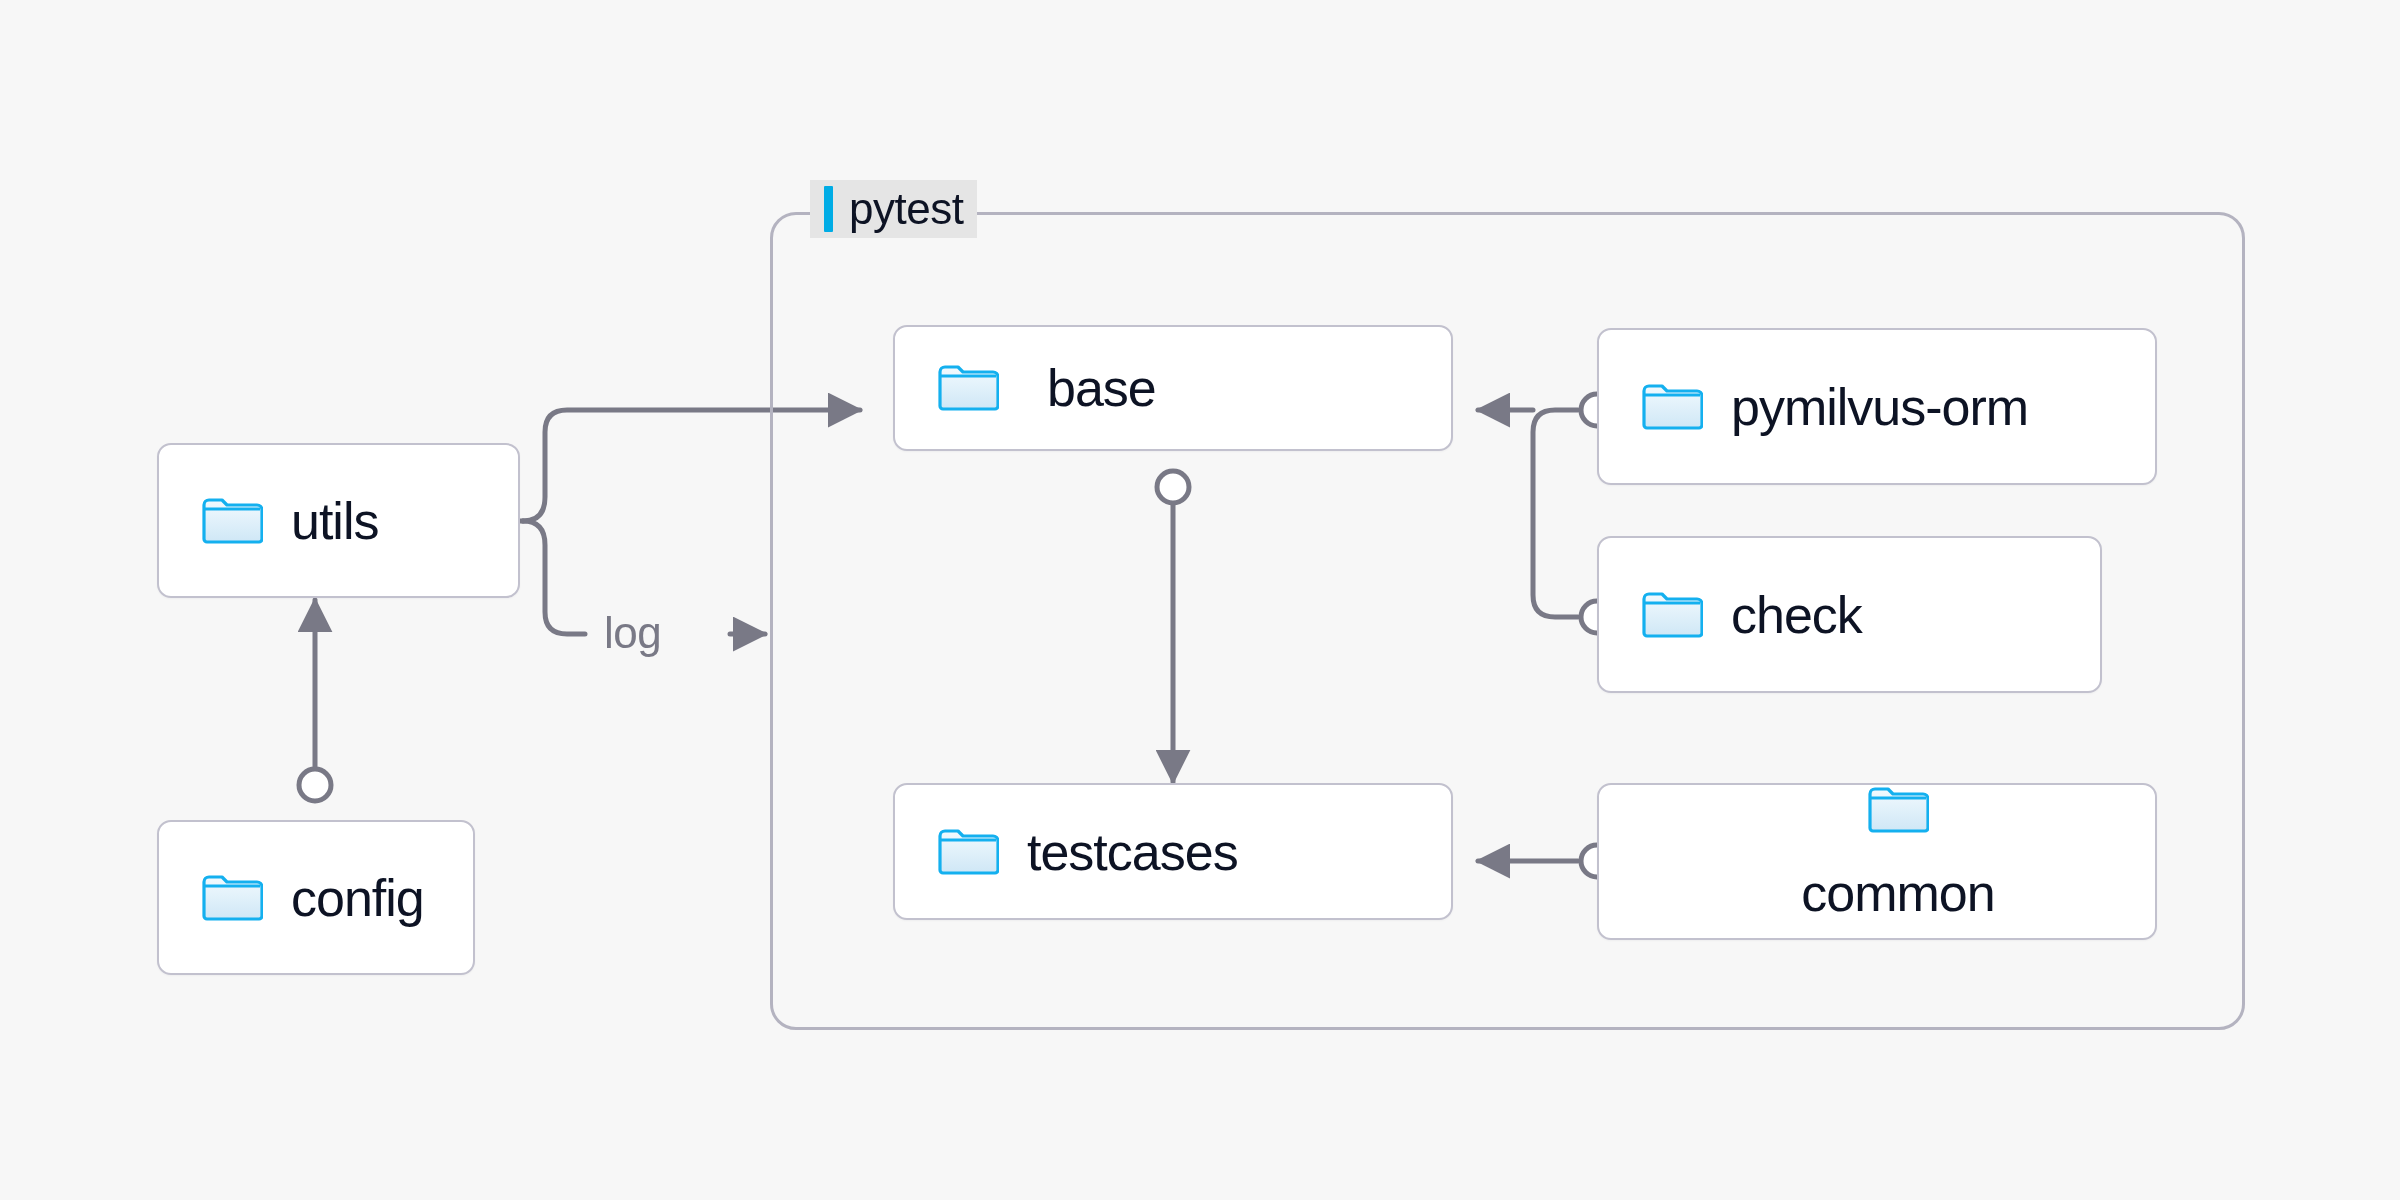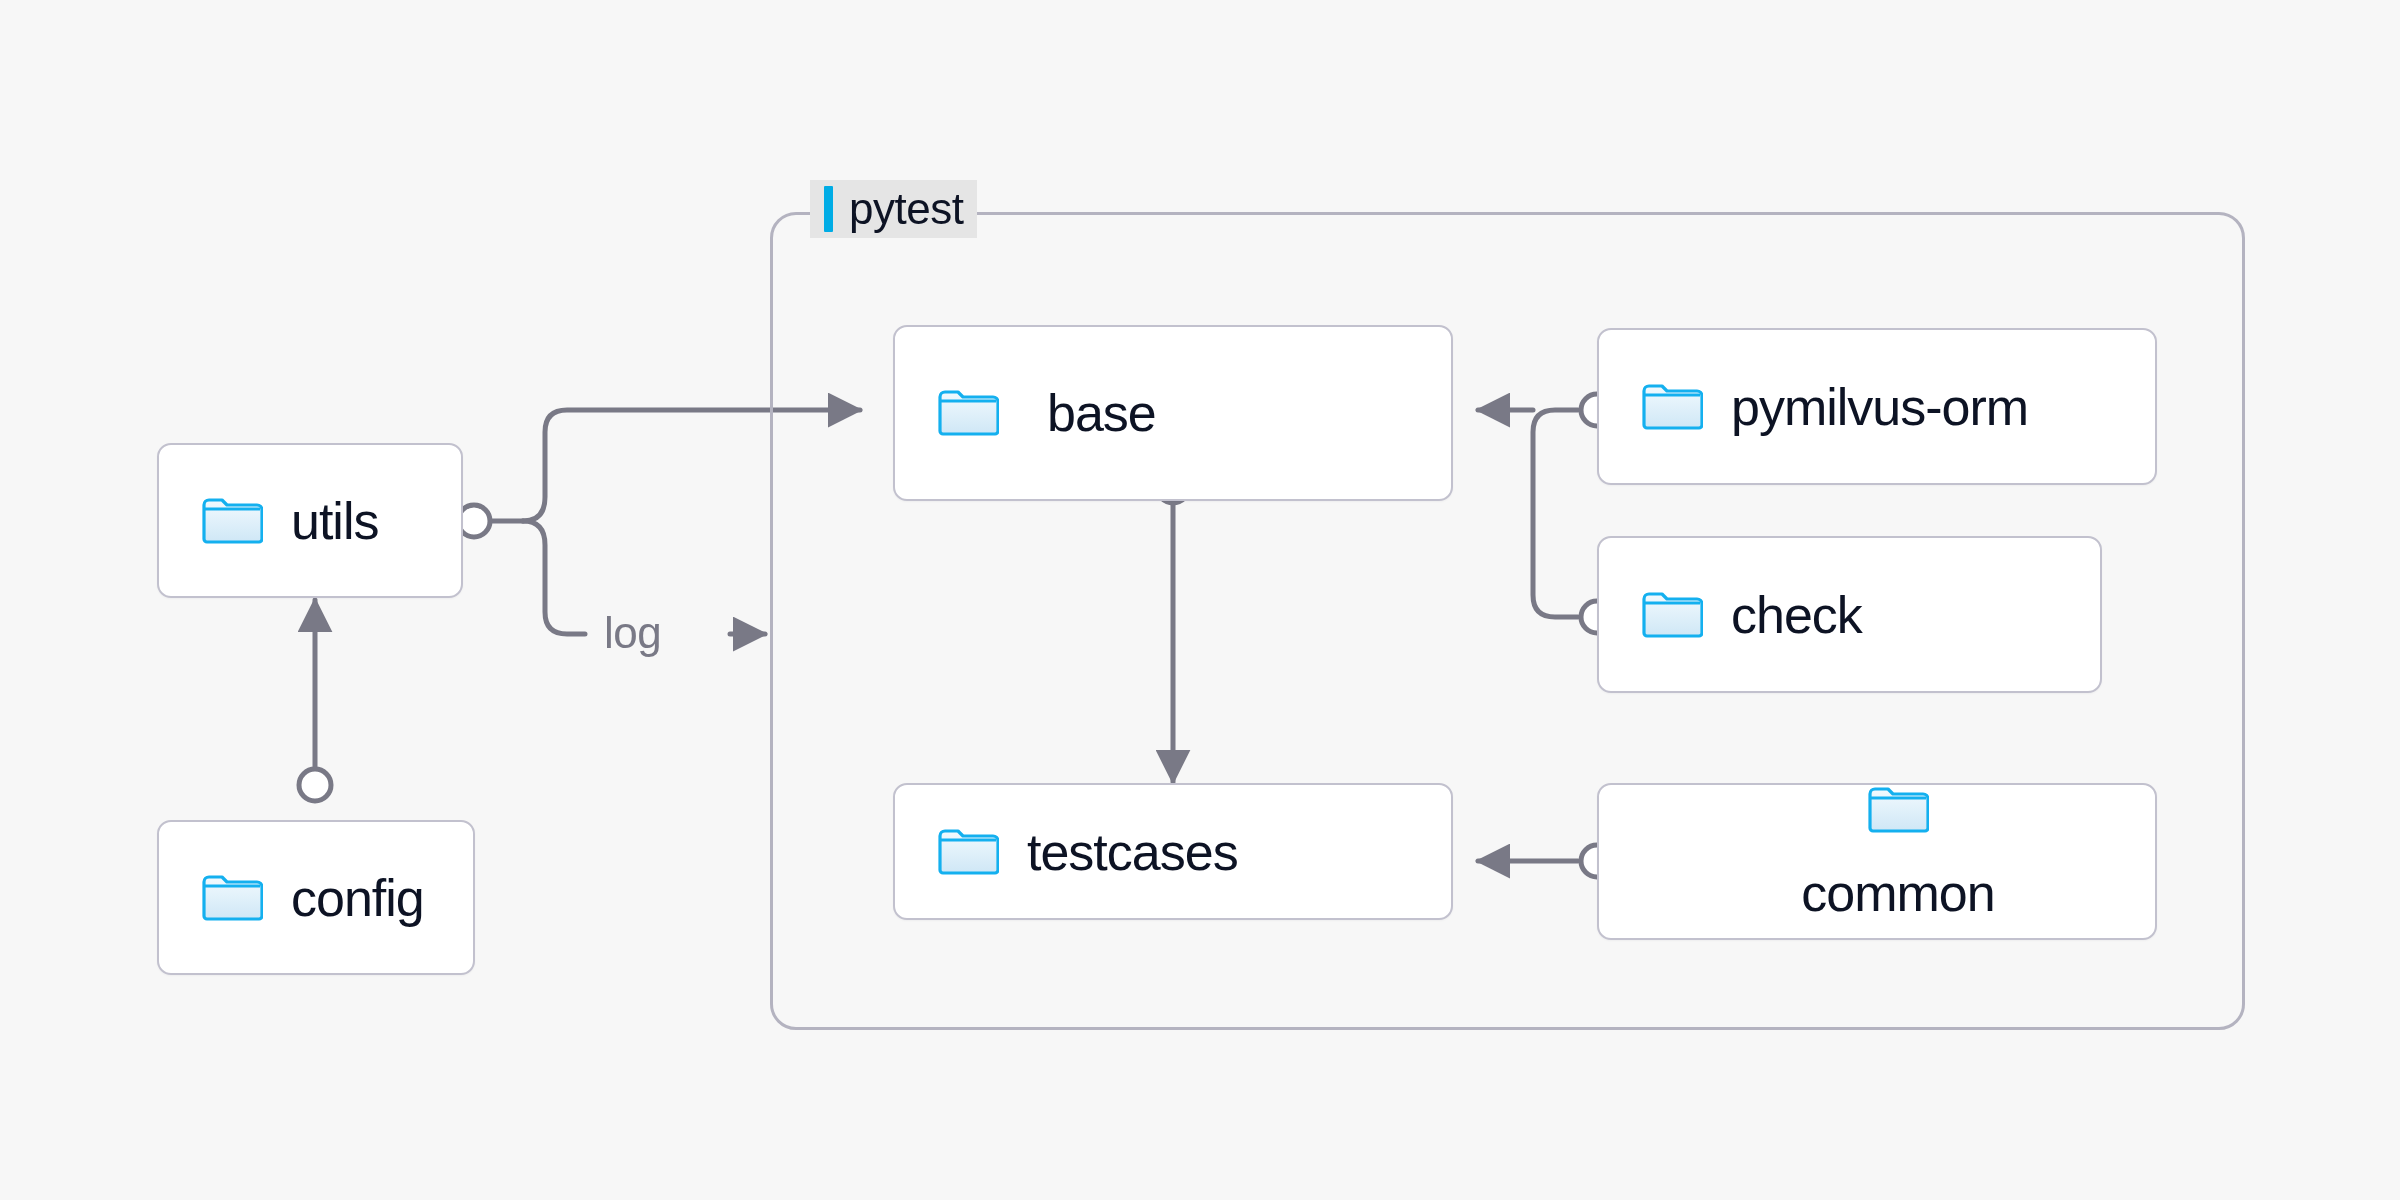--- a/index.html
+++ b/index.html
@@ -138,37 +138,37 @@
     </g>
   </svg>
 
   <div class="group-box" style="left:770px; top:212px; width:1475px; height:818px;"></div>
 
   <div class="group-label" style="left:810px; top:180px;">
     <span class="bar"></span>
     <span class="gtext">pytest</span>
   </div>
 
-  <div class="node" style="left:157px; top:443px; width:306px; height:155px;">
+  <div class="node" style="left:157px; top:443px; width:363px; height:155px;">
     <svg class="folder-icon" viewBox="0 0 62 50">
       <path d="M3 9 a5 5 0 0 1 5 -5 h13 l5 5 h30 a5 5 0 0 1 5 5 v29 a3 3 0 0 1 -3 3 h-52 a3 3 0 0 1 -3 -3 z" fill="url(#folderGrad)" stroke="#14b0ef" stroke-width="3.2" stroke-linejoin="round"></path>
       <path d="M3 13 h56" stroke="#14b0ef" stroke-width="3.2"></path>
     </svg>
     <span class="label">utils</span>
   </div>
 
   <div class="node" style="left:157px; top:785px; width:318px; height:155px;margin-top:35px;">
     <svg class="folder-icon" viewBox="0 0 62 50">
       <path d="M3 9 a5 5 0 0 1 5 -5 h13 l5 5 h30 a5 5 0 0 1 5 5 v29 a3 3 0 0 1 -3 3 h-52 a3 3 0 0 1 -3 -3 z" fill="url(#folderGrad)" stroke="#14b0ef" stroke-width="3.2" stroke-linejoin="round"></path>
       <path d="M3 13 h56" stroke="#14b0ef" stroke-width="3.2"></path>
     </svg>
     <span class="label">config</span>
   </div>
 
-  <div class="node" style="left:893px; top:325px; width:560px; height:176px;gap:48px;">
+  <div class="node" style="left:893px; top:325px; width:560px; height:126px;gap:48px;">
     <svg class="folder-icon" viewBox="0 0 62 50">
       <path d="M3 9 a5 5 0 0 1 5 -5 h13 l5 5 h30 a5 5 0 0 1 5 5 v29 a3 3 0 0 1 -3 3 h-52 a3 3 0 0 1 -3 -3 z" fill="url(#folderGrad)" stroke="#14b0ef" stroke-width="3.2" stroke-linejoin="round"></path>
       <path d="M3 13 h56" stroke="#14b0ef" stroke-width="3.2"></path>
     </svg>
     <span class="label">base</span>
   </div>
 
   <div class="node" style="left:893px; top:783px; width:560px; height:137px;">
     <svg class="folder-icon" viewBox="0 0 62 50">
       <path d="M3 9 a5 5 0 0 1 5 -5 h13 l5 5 h30 a5 5 0 0 1 5 5 v29 a3 3 0 0 1 -3 3 h-52 a3 3 0 0 1 -3 -3 z" fill="url(#folderGrad)" stroke="#14b0ef" stroke-width="3.2" stroke-linejoin="round"></path>

